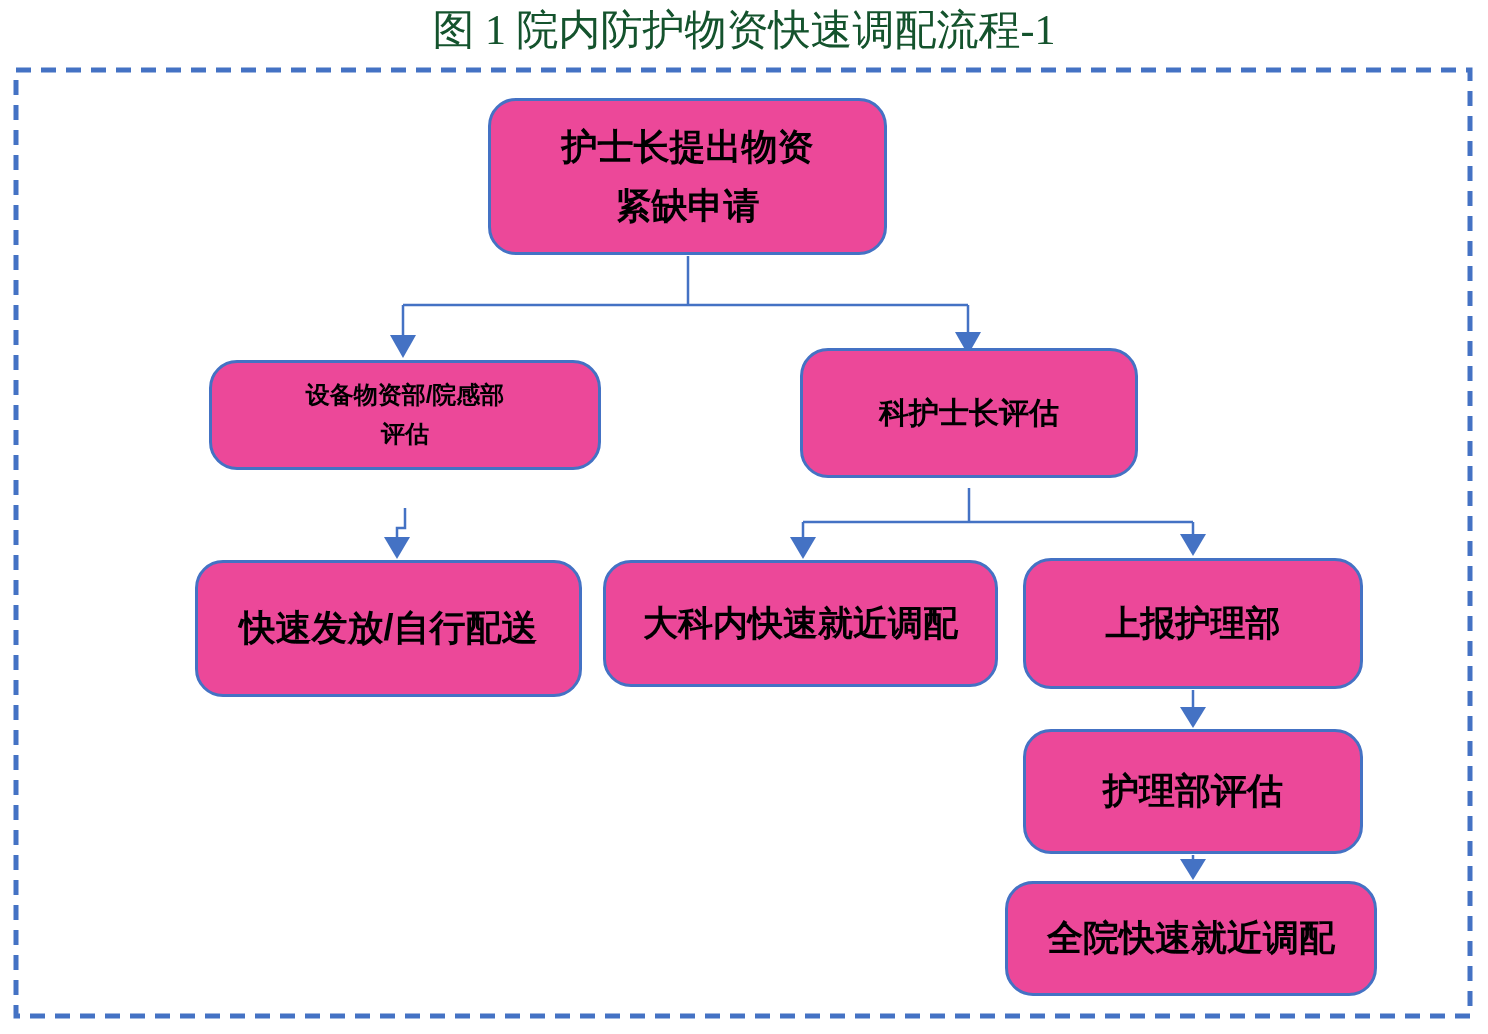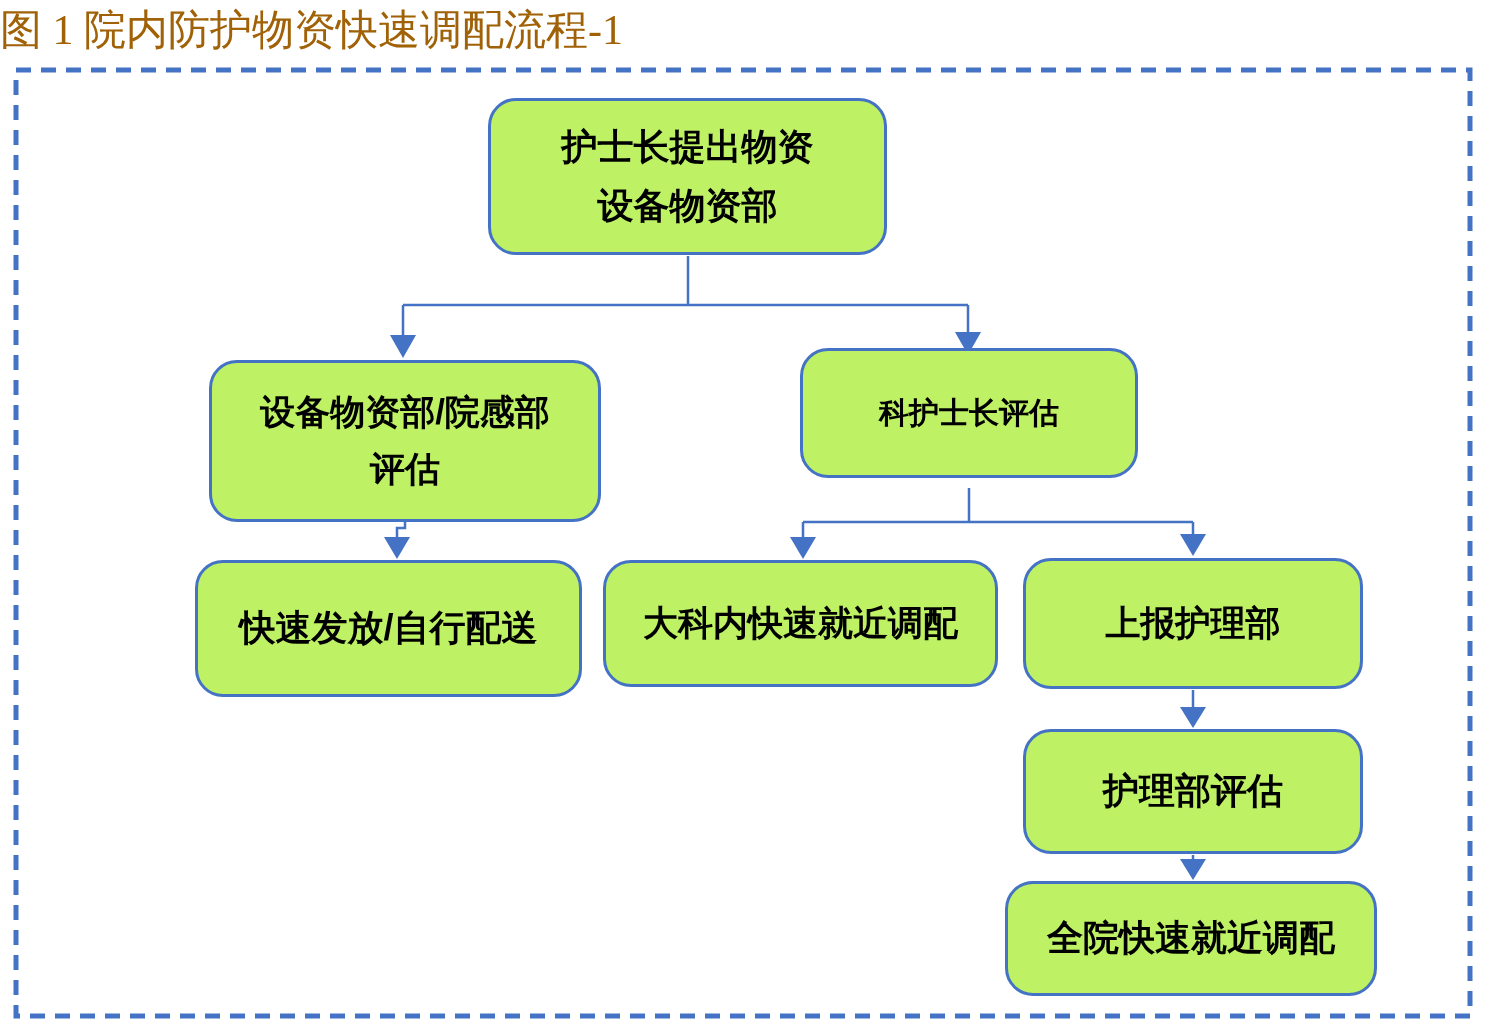--- a/index.html
+++ b/index.html
@@ -13,53 +13,53 @@
     height: 1034px;
     background: #ffffff;
     font-family: "Liberation Sans", "DejaVu Sans", sans-serif;
     overflow: hidden;
   }
   #figure-title {
     position: absolute;
     left: 0;
     top: 4px;
     width: 100%;
-    text-align: left;
+    text-align: center;
     font-family: "Liberation Serif", "DejaVu Serif", serif;
     font-size: 42px;
     line-height: 52px;
-    color: #a16207;
+    color: #14532d;
     white-space: nowrap;
   }
   #connector-layer {
     position: absolute;
     left: 0;
     top: 0;
     width: 1488px;
     height: 1034px;
   }
   .node {
     position: absolute;
     box-sizing: border-box;
-    background: #bef264;
+    background: #ec4899;
     border: 3px solid #4472C4;
     border-radius: 28px;
     display: flex;
     flex-direction: column;
     justify-content: center;
     align-items: center;
     color: #000000;
     font-weight: bold;
     text-align: left;
     white-space: nowrap;
   }
   .node .line { display: block; line-height: 1.62; }
 
   #node-apply        { left: 488px;  top: 98px;  width: 399px; height: 157px; font-size: 36px; }
-  #node-equip-eval   { left: 209px;  top: 360px; width: 392px; height: 162px; font-size: 35px; }
+  #node-equip-eval   { left: 209px;  top: 360px; width: 392px; height: 110px; font-size: 24px; }
   #node-dept-eval    { left: 800px;  top: 348px; width: 338px; height: 130px; font-size: 30px; }
   #node-fast-dist    { left: 195px;  top: 560px; width: 387px; height: 137px; font-size: 36px; }
   #node-major-alloc  { left: 603px;  top: 560px; width: 395px; height: 127px; font-size: 35px; }
   #node-report-nurs  { left: 1023px; top: 558px; width: 340px; height: 131px; font-size: 35px; }
   #node-nurs-eval    { left: 1023px; top: 729px; width: 340px; height: 125px; font-size: 36px; }
   #node-whole-alloc  { left: 1005px; top: 881px; width: 372px; height: 115px; font-size: 36px; }
 </style>
 </head>
 <body>
 
@@ -90,21 +90,21 @@
       <polygon points="384,537 410,537 397,559"></polygon>
       <polygon points="790,537 816,537 803,559"></polygon>
       <polygon points="1180,534 1206,534 1193,556"></polygon>
       <polygon points="1180,707 1206,707 1193,728"></polygon>
       <polygon points="1180,859 1206,859 1193,880"></polygon>
     </g>
   </svg>
 
   <div class="node" id="node-apply">
     <span class="line">护士长提出物资</span>
-    <span class="line">设备物资部</span>
+    <span class="line">紧缺申请</span>
   </div>
 
   <div class="node" id="node-equip-eval">
     <span class="line">设备物资部/院感部</span>
     <span class="line">评估</span>
   </div>
 
   <div class="node" id="node-dept-eval">
     <span class="line">科护士长评估</span>
   </div>

